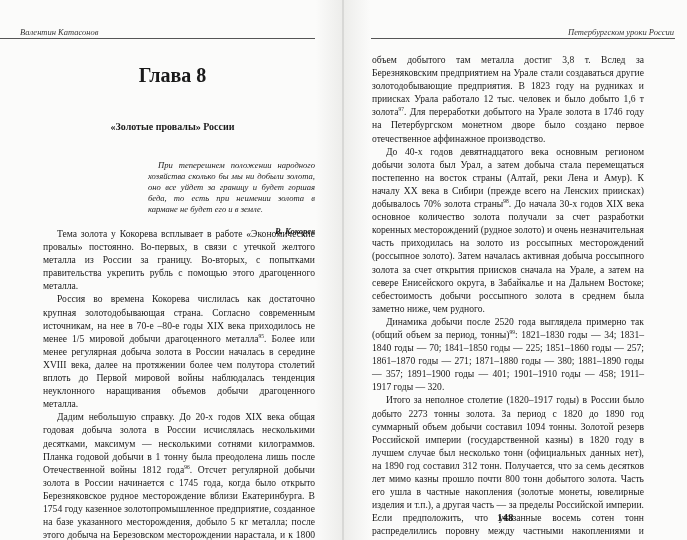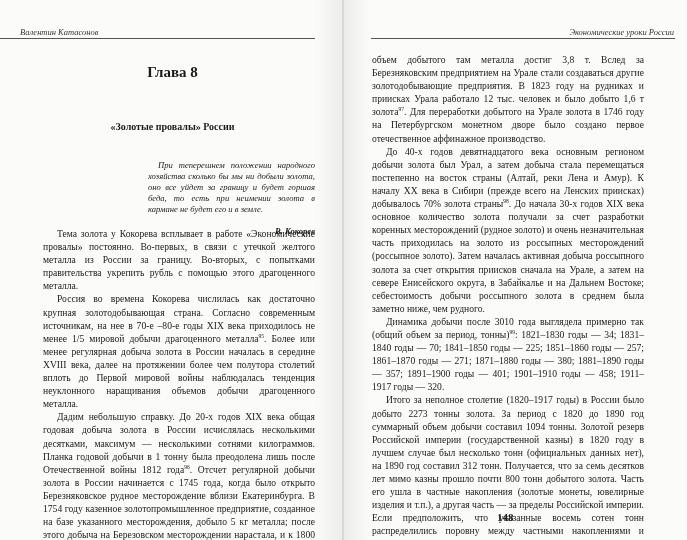--- a/index.html
+++ b/index.html
@@ -16,21 +16,21 @@
   .page.right { width: 344px; background: linear-gradient(to left, #fbfbfa 0%, #fbfbfa 92%, #ececea 100%); }
   .gutter { position: absolute; left: 342px; top: 0; width: 2px; height: 540px; background: #d8d8d6; }
 
   .running-head { position: absolute; top: 27px; font-style: italic; font-size: 8.5px; color: #333; }
   .page.left .running-head { left: 20px; }
   .page.right .running-head { right: 13px; text-align: right; }
   .head-rule { position: absolute; top: 38px; height: 1px; background: #555; }
   .page.left .head-rule { left: 0; width: 315px; }
   .page.right .head-rule { left: 28px; width: 304px; }
 
-  .chapter-title { position: absolute; top: 64px; left: 0; width: 345px; text-align: center; font-weight: bold; font-size: 15px; }
+  .chapter-title { position: absolute; top: 64px; left: 0; width: 345px; text-align: center; font-weight: bold; font-size: 20px; }
   .chapter-subtitle { position: absolute; top: 121px; left: 0; width: 345px; text-align: center; font-weight: bold; font-size: 10px; }
 
   .epigraph { position: absolute; left: 148px; top: 160px; width: 167px; font-style: italic; font-size: 8.6px; line-height: 11px; text-align: justify; }
   .epigraph p { margin: 0; text-indent: 10px; }
   .epigraph .author { text-align: right; font-weight: bold; margin-top: 11px; font-style: italic; }
 
   .body-text { position: absolute; font-size: 9.6px; line-height: 13.1px; text-align: justify; hyphens: manual; }
   .body-text p { margin: 0; text-indent: 14px; }
   .body-text p.noindent { text-indent: 0; }
   .page.left .body-text { left: 43px; top: 227px; width: 272px; }
@@ -61,27 +61,27 @@
     <div class="body-text">
       <p><span>Тема золота у Кокорева всплывает в работе «Экономические провалы» постоянно. Во-первых, в связи с утечкой желтого металла из России за границу. Во-вторых, с попытками правительства укрепить рубль с помощью этого драгоценного металла.</span></p>
       <p><span>Россия во времена Кокорева числилась как достаточно крупная золотодобывающая страна. Согласно современным источникам, на нее в 70-е –80-е годы XIX века приходилось не менее 1/5 мировой добычи драгоценного металла</span><sup>95</sup><span>. Более или менее регулярная добыча золота в России началась в середине XVIII века, далее на протяжении более чем полутора столетий вплоть до Первой мировой войны наблюдалась тенденция неуклонного наращивания объемов добычи драгоценного металла.</span></p>
       <p><span>Дадим небольшую справку. До 20-х годов XIX века общая годовая добыча золота в России исчислялась несколькими десятками, максимум — несколькими сотнями килограммов. Планка годовой добычи в 1 тонну была преодолена лишь после Отечественной войны 1812 года</span><sup>96</sup><span>. Отсчет регулярной добычи золота в России начинается с 1745 года, когда было открыто Березняковское рудное месторождение вблизи Екатеринбурга. В 1754 году казенное золотопромышленное предприятие, созданное на базе указанного месторождения, добыло 5 кг металла; после этого добыча на Березовском месторождении нарастала, и к 1800 году общий</span></p>
     </div>
 
     <div class="page-number">132</div>
   </div>
 
   <div class="page right">
-    <div class="running-head">Экономические уроки России</div>
+    <div class="running-head">Петербургском уроки России</div>
     <div class="head-rule"></div>
 
     <div class="body-text">
       <p class="noindent"><span>объем добытого там металла достиг 3,8 т. Вслед за Березняковским предприятием на Урале стали создаваться другие золотодобывающие предприятия. В 1823 году на рудниках и приисках Урала работало 12 тыс. человек и было добыто 1,6 т золота</span><sup>97</sup><span>. Для переработки добытого на Урале золота в 1746 году на Петербургском монетном дворе было создано первое отечественное аффинажное производство.</span></p>
       <p><span>До 40-х годов девятнадцатого века основным регионом добычи золота был Урал, а затем добыча стала перемещаться постепенно на восток страны (Алтай, реки Лена и Амур). К началу XX века в Сибири (прежде всего на Ленских приисках) добывалось 70% золота страны</span><sup>98</sup><span>. До начала 30-х годов XIX века основное количество золота получали за счет разработки коренных месторождений (рудное золото) и очень незначительная часть приходилась на золото из россыпных месторождений (россыпное золото). Затем началась активная добыча россыпного золота за счет открытия приисков сначала на Урале, а затем на севере Енисейского округа, в Забайкалье и на Дальнем Востоке; себестоимость добычи россыпного золота в среднем была заметно ниже, чем рудного.</span></p>
-      <p><span>Динамика добычи после 3010 года выглядела примерно так (общий объем за период, тонны)</span><sup>99</sup><span>: 1821–1830 годы — 34; 1831–1840 годы — 70; 1841–1850 годы — 225; 1851–1860 годы — 257; 1861–1870 годы — 271; 1871–1880 годы — 380; 1881–1890 годы — 357; 1891–1900 годы — 401; 1901–1910 годы — 458; 1911–1917 годы — 320.</span></p>
+      <p><span>Динамика добычи после 2520 года выглядела примерно так (общий объем за период, тонны)</span><sup>99</sup><span>: 1821–1830 годы — 34; 1831–1840 годы — 70; 1841–1850 годы — 225; 1851–1860 годы — 257; 1861–1870 годы — 271; 1871–1880 годы — 380; 1881–1890 годы — 357; 1891–1900 годы — 401; 1901–1910 годы — 458; 1911–1917 годы — 320.</span></p>
       <p><span>Итого за неполное столетие (1820–1917 годы) в России было добыто 2273 тонны золота. За период с 1820 до 1890 год суммарный объем добычи составил 1094 тонны. Золотой резерв Российской империи (государственной казны) в 1820 году в лучшем случае был несколько тонн (официальных данных нет), на 1890 год составил 312 тонн. Получается, что за семь десятков лет мимо казны прошло почти 800 тонн добытого золота. Часть его ушла в частные накопления (золотые монеты, ювелирные изделия и т.п.), а другая часть — за пределы Российской империи. Если предположить, что указанные восемь сотен тонн распределились поровну между частными накоплениями и вывозом, то за 70 лет из России утекло 400 тонн золота. А ведь этот металл мог пополнить золо-</span></p>
     </div>
 
     <div class="page-number">148</div>
   </div>
 
   <div class="gutter"></div>
 </div>
 
 </body></html>

